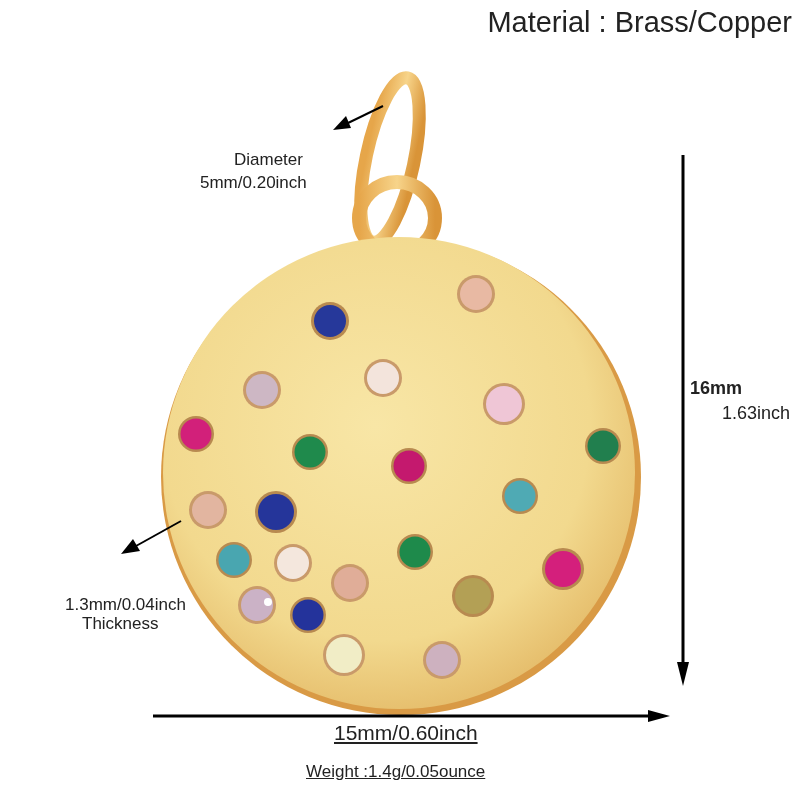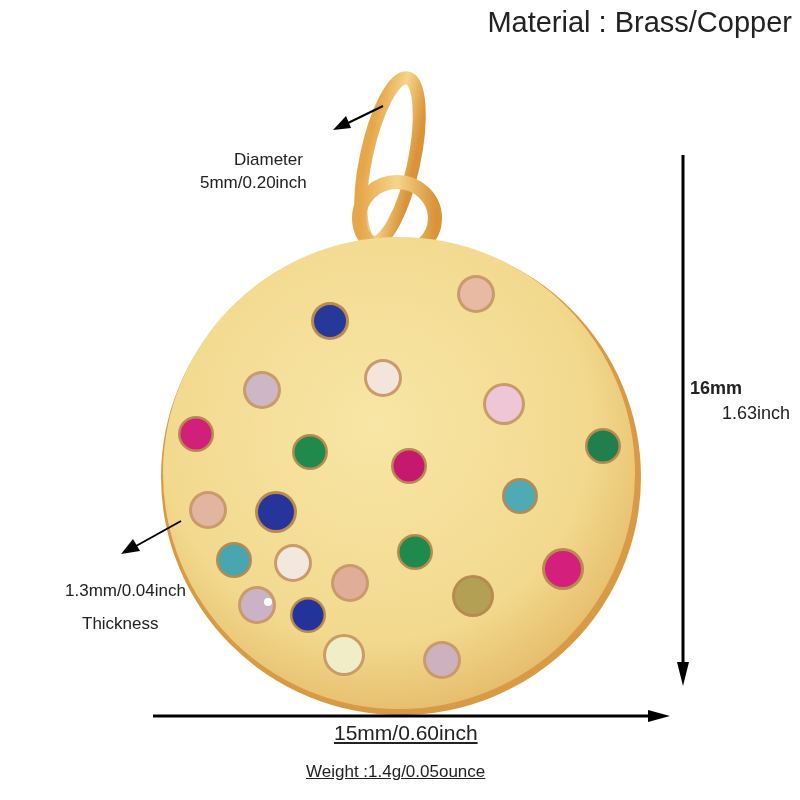--- a/index.html
+++ b/index.html
@@ -2,21 +2,21 @@
 <html><head>
 <meta charset="utf-8">
 <style>
   html, body { margin:0; padding:0; background:#ffffff; }
   body { width:800px; height:800px; position:relative; overflow:hidden; font-family:"Liberation Sans", sans-serif; color:#222; }
   .label { position:absolute; white-space:nowrap; color:#222; }
   #title { top:6px; right:8px; font-size:29px; color:#222;text-align:right; }
   #diam1 { left:234px; top:150px; font-size:17px; }
   #diam2 { left:200px; top:173px; font-size:17px; }
   #thick1 { left:82px; top:566px; font-size:17px;margin-top:48px; }
-  #thick2 { left:65px; top:581px; font-size:17px;text-align:right; }
+  #thick2 { left:65px; top:595px; font-size:17px;text-align:right; }
   #h1 { left:690px; top:378px; font-size:18px;font-weight:bold; }
   #h2 { left:690px; top:403px; font-size:18px;margin-left:32px; }
   #w1 { left:334px; top:721px; font-size:21px;text-decoration:underline; }
   #wt { left:306px; top:762px; font-size:17px;text-decoration:underline; }
   svg#art { position:absolute; left:0; top:0; }
 </style>
 </head>
 <body>
 
 <svg id="art" width="800" height="800" viewBox="0 0 800 800">

